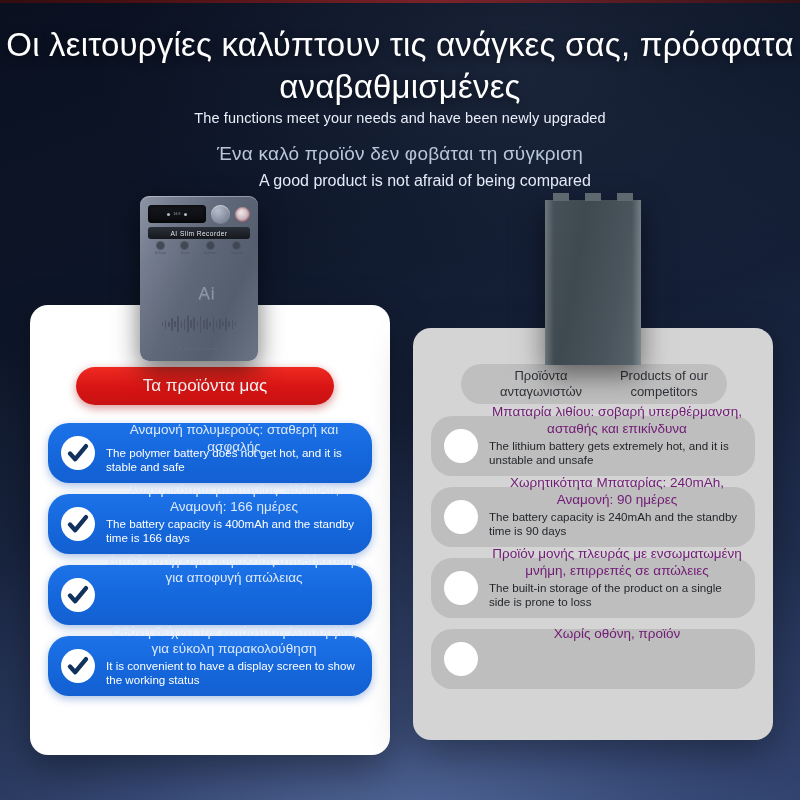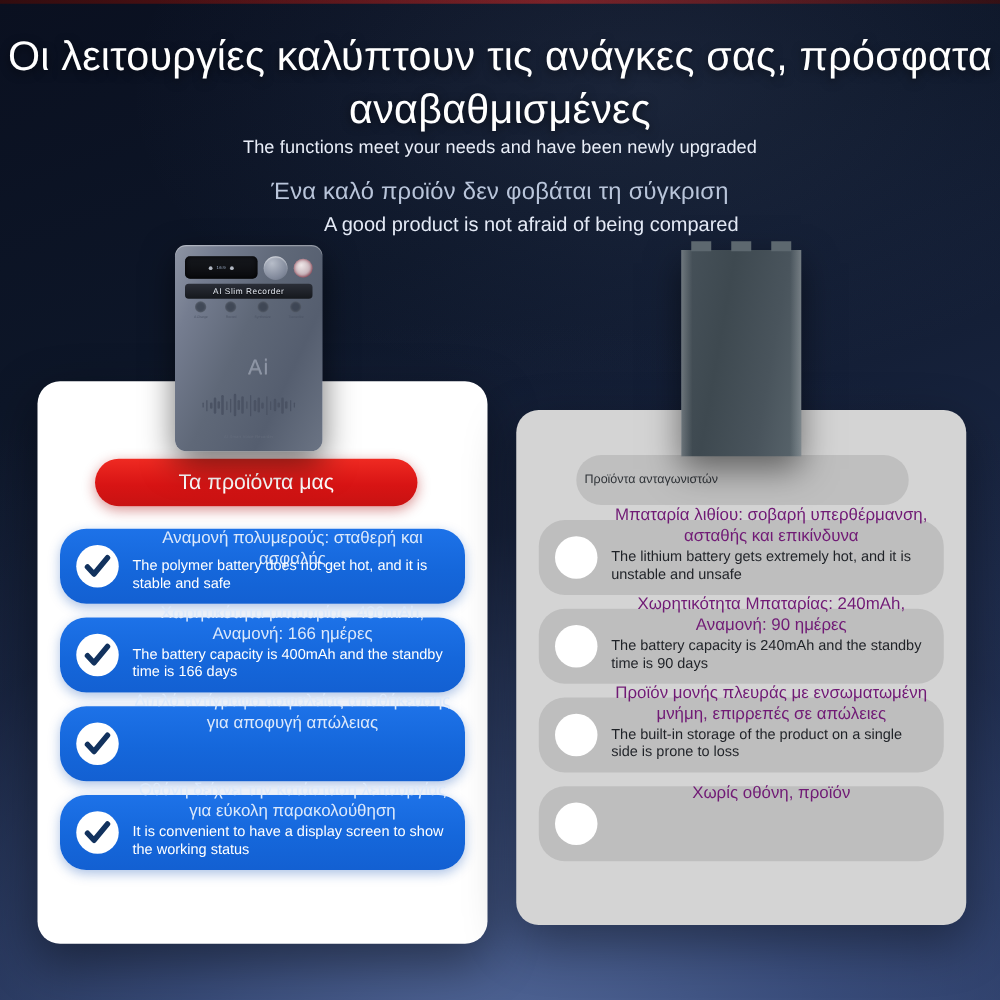--- a/index.html
+++ b/index.html
@@ -146,22 +146,22 @@
     position:absolute; left:46px; top:62px; width:258px; height:38px;
     border-radius:19px;
     background:linear-gradient(180deg,#ef2a22 0%, #d81414 55%, #c81212 100%);
     color:#fff; font-size:17px;
     display:flex; align-items:center; justify-content:center;
     box-shadow:0 3px 10px rgba(170,15,15,.45);
   }
   .banner-gray {
     position:absolute; left:48px; top:36px; width:266px; height:40px;
     border-radius:20px; background:#bfbfbf;
-    display:flex; align-items:center; justify-content:flex-start;
-    color:#2f3338; font-size:10px; line-height:16px; text-align:center;
+    display:flex; align-items:center; justify-content:flex-end;
+    color:#2f3338; font-size:13px; line-height:16px; text-align:center;
   }
   .banner-gray .g-el { width:120px; }
   .banner-gray .g-en { width:126px; }
 
   
   .rows { position:absolute; left:18px; right:18px; }
   #rows-ours { top:118px; }
   #rows-theirs { top:88px; }
 
   .row {
@@ -323,20 +323,21 @@
           </div>
           <div class="r-el">Οθόνη δείχνει την κατάσταση λειτουργίας για εύκολη παρακολούθηση</div>
           <div class="r-en">It is convenient to have a display screen to show the working status</div>
         </div>
       </div>
   </div>
 
   <div class="card" id="card-theirs">
     <div class="banner-gray">
       <span class="g-el">Προϊόντα ανταγωνιστών</span>
+      <span class="g-en">Products of our competitors</span>
     </div>
     <div class="rows" id="rows-theirs">
         <div class="row gray three">
           <div class="ico">
             <svg width="30" height="30" viewBox="0 0 30 30" aria-hidden="true">
               <circle cx="15" cy="15" r="11.5" fill="none" stroke="#ffffff" stroke-width="3.2"></circle>
               <line x1="7.2" y1="22.8" x2="22.8" y2="7.2" stroke="#ffffff" stroke-width="3.2" stroke-linecap="round"></line>
             </svg>
           </div>
           <div class="r-el">Μπαταρία λιθίου: σοβαρή υπερθέρμανση, ασταθής και επικίνδυνα</div>

